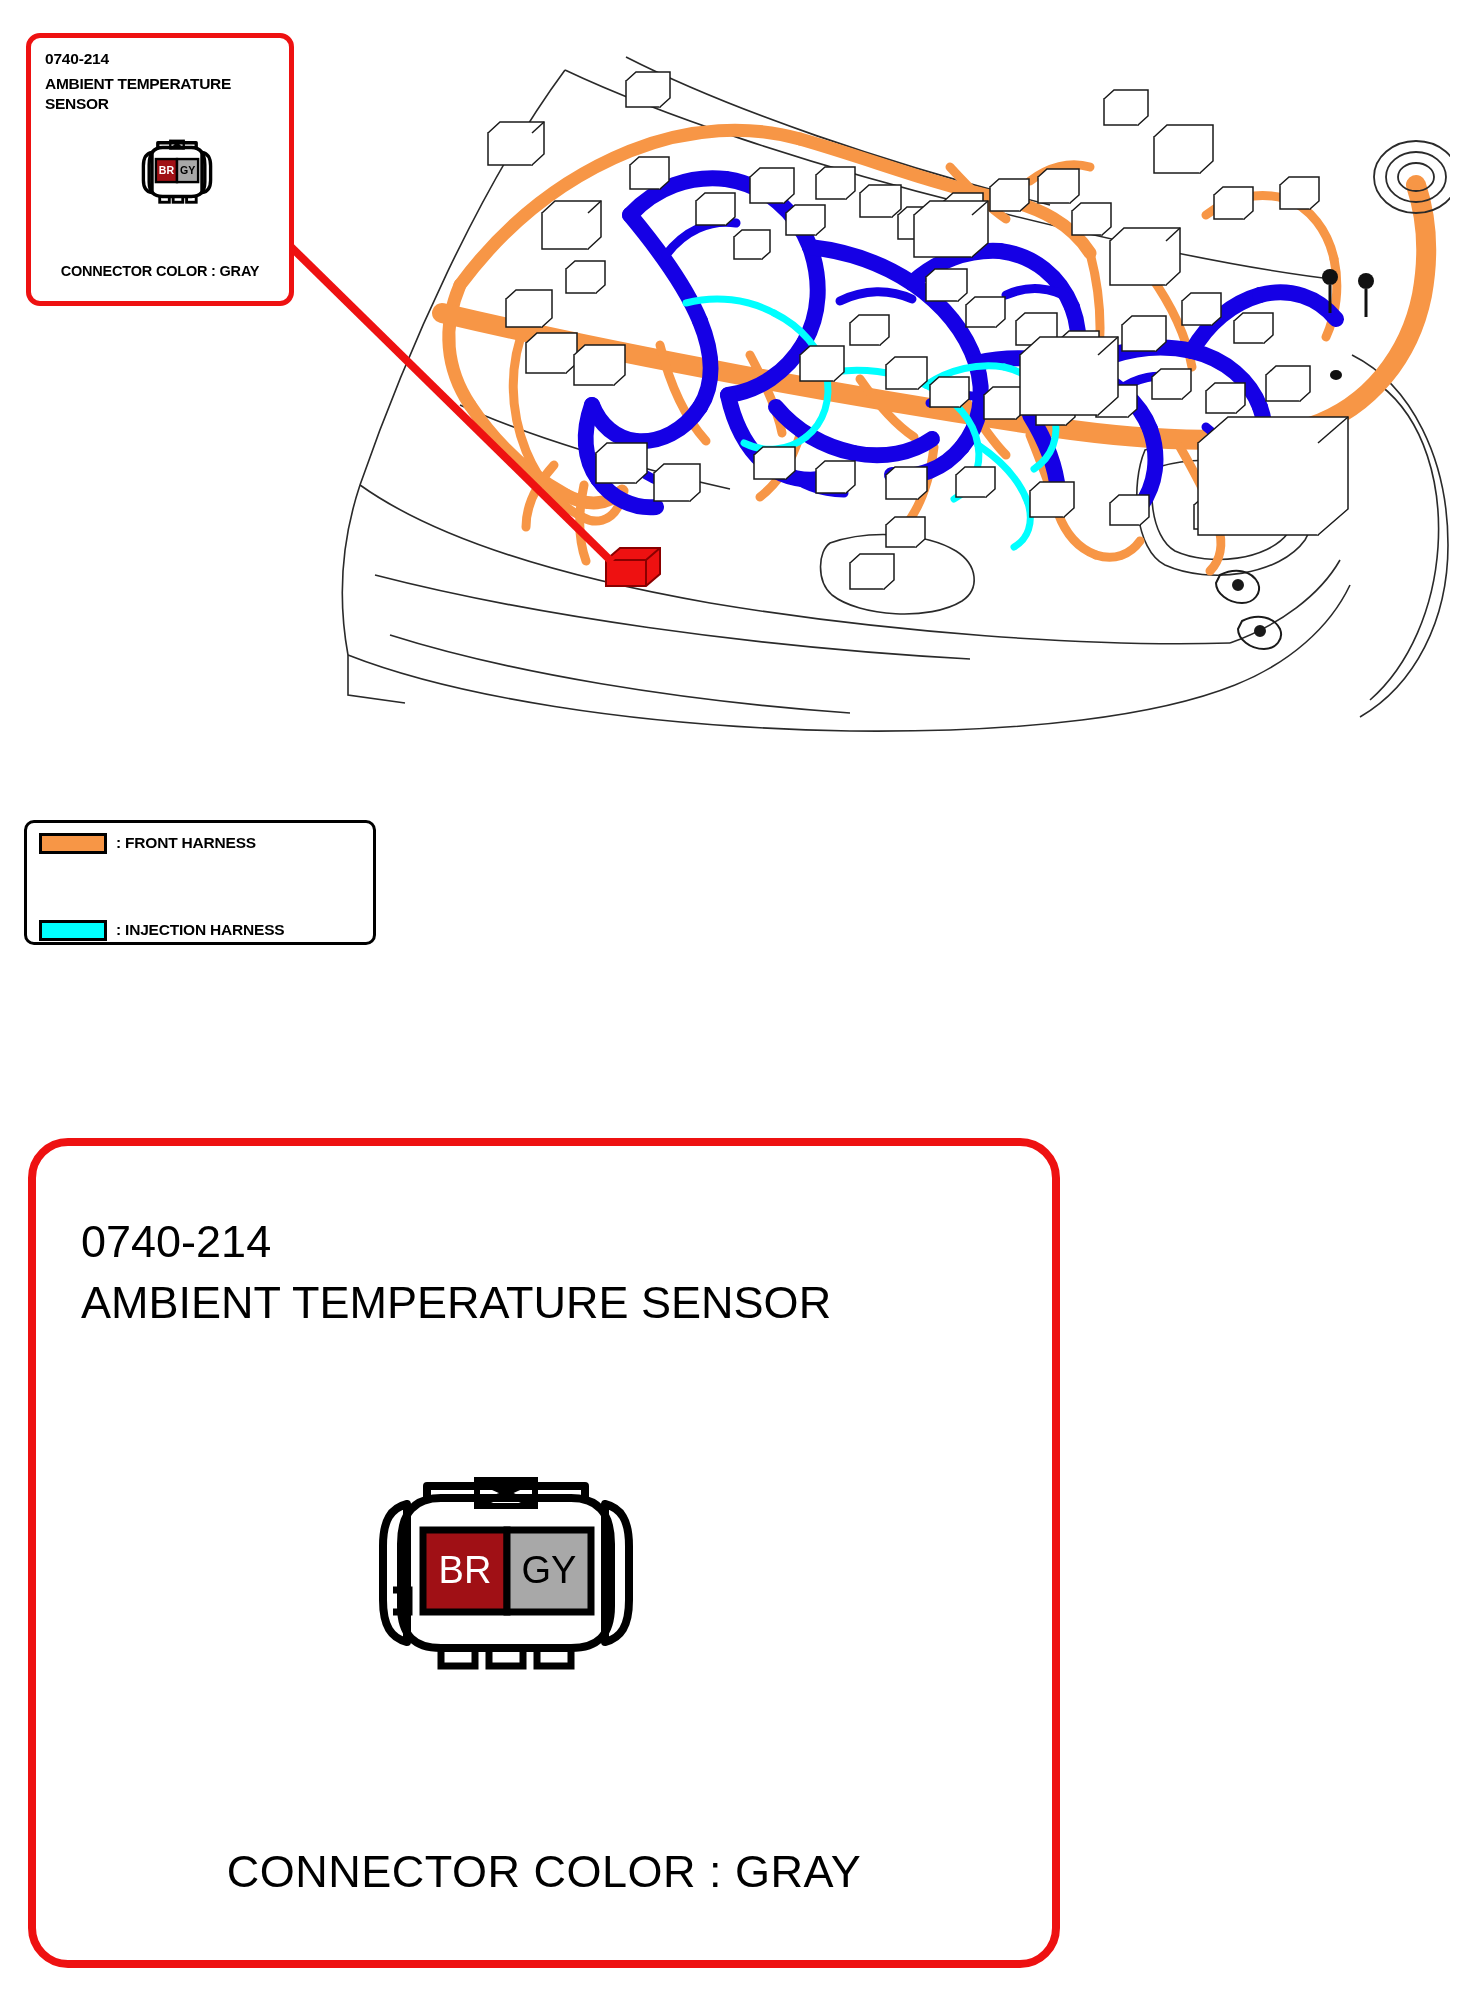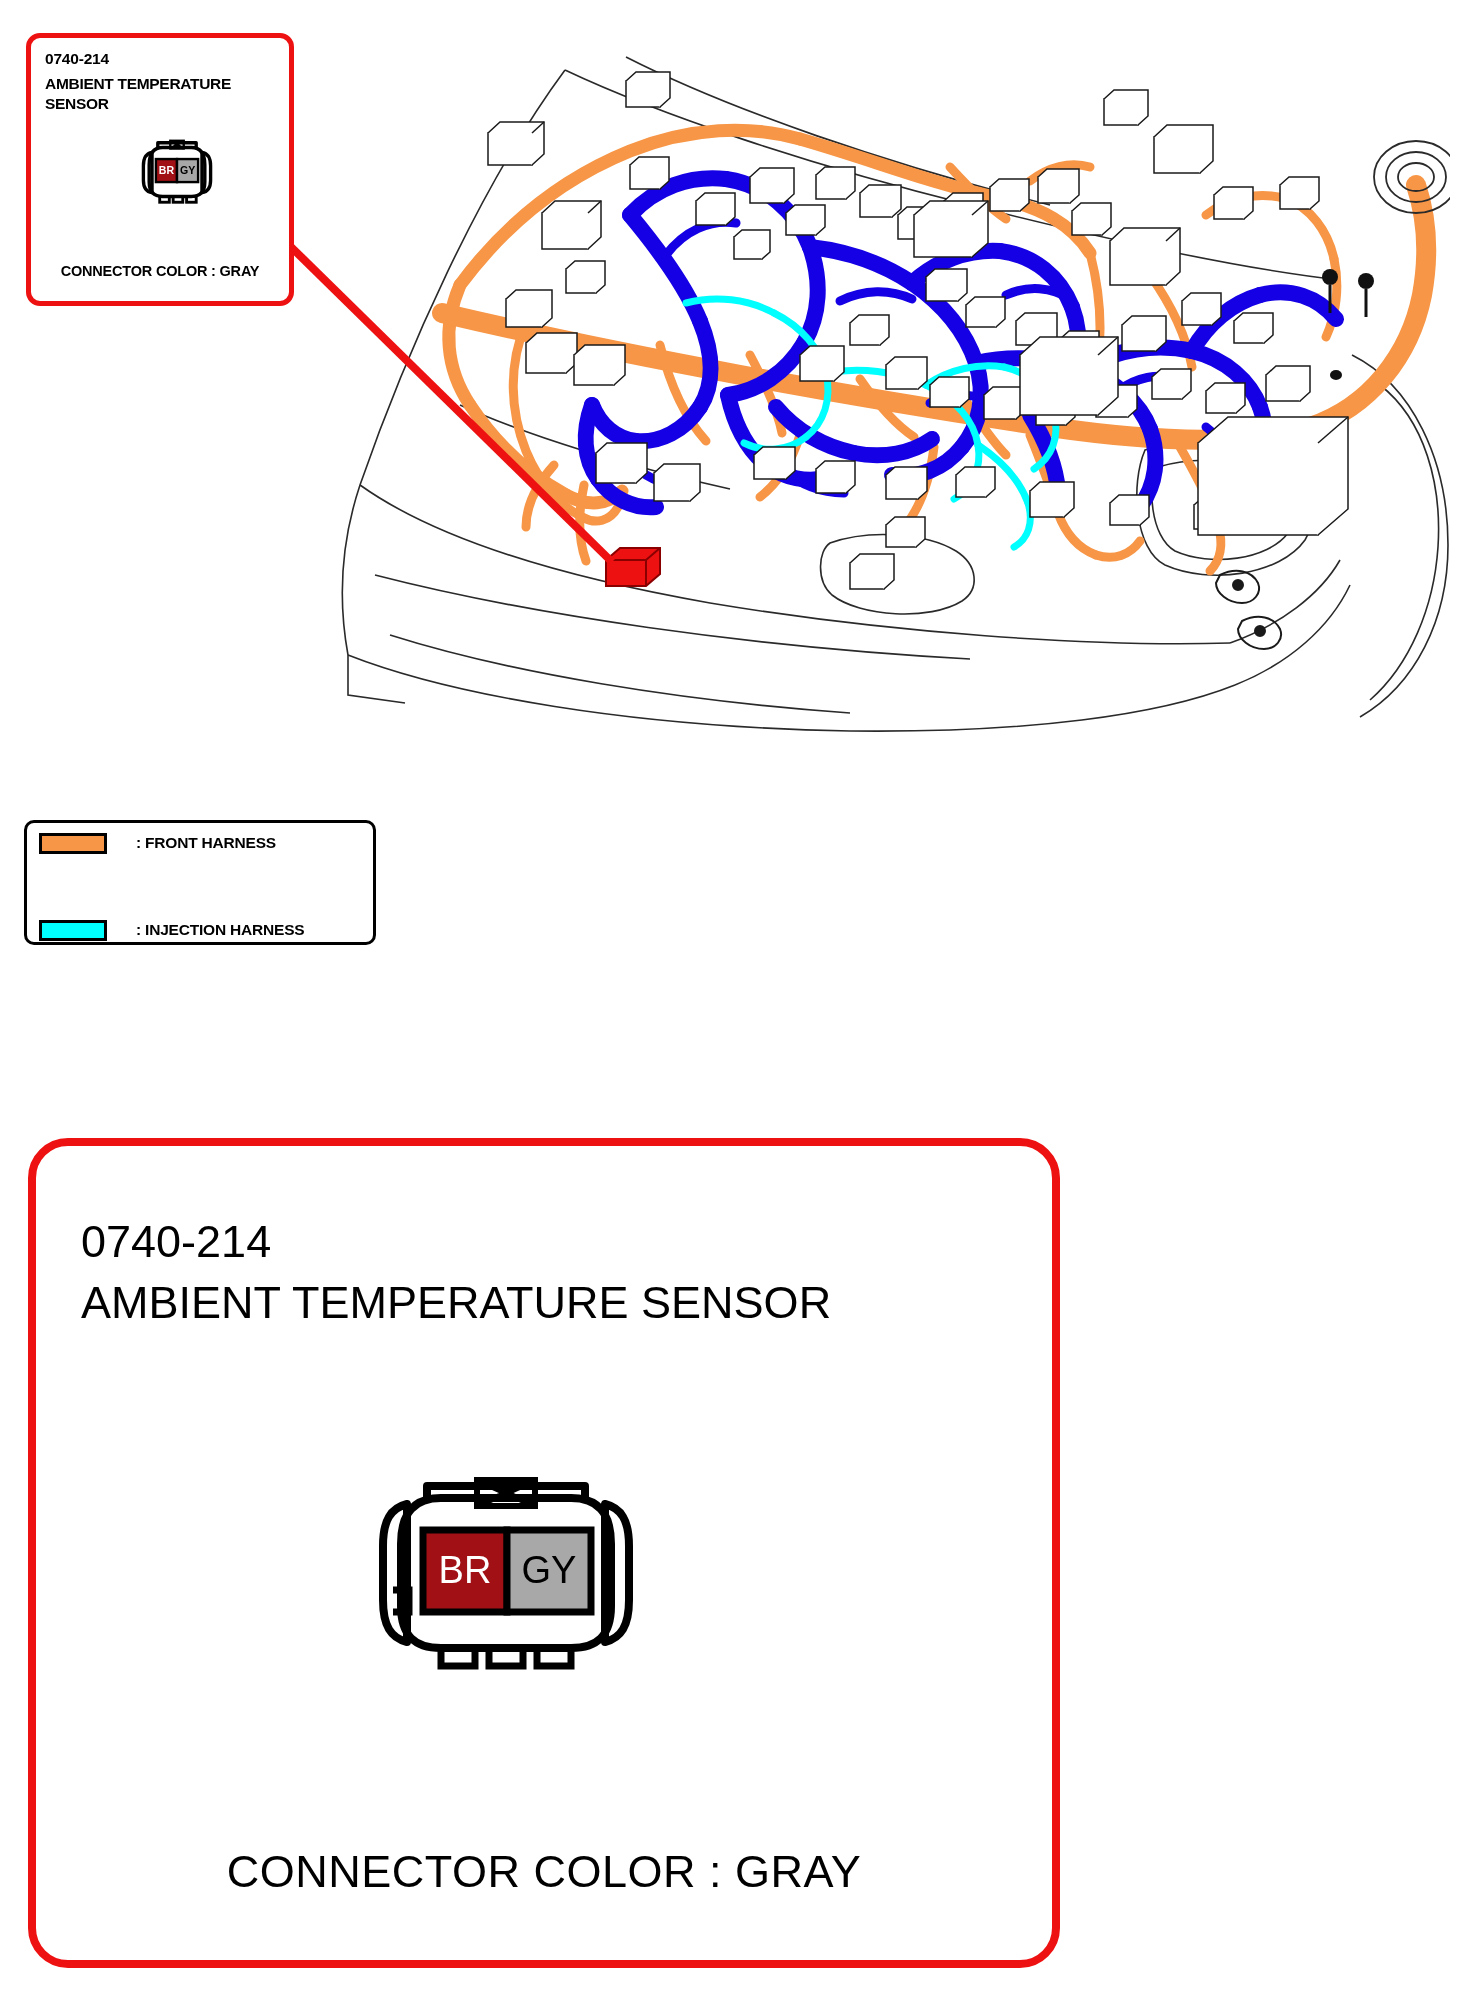--- a/index.html
+++ b/index.html
@@ -101,21 +101,20 @@
     border-radius: 10px;
     box-sizing: border-box;
     background: #ffffff;
     z-index: 6;
   }
   .legend-row {
     position: absolute;
     left: 12px;
     display: flex;
     align-items: flex-start;
-    gap: 20px;
   }
   .legend-row.r1 { top: 9px; }
   .legend-row.r2 { top: 44px; }
   .legend-row.r3 { top: 96px; text-align: center; }
   .swatch {
     width: 68px;
     height: 21px;
     border: 3px solid #000000;
     box-sizing: border-box;
     flex: 0 0 auto;

